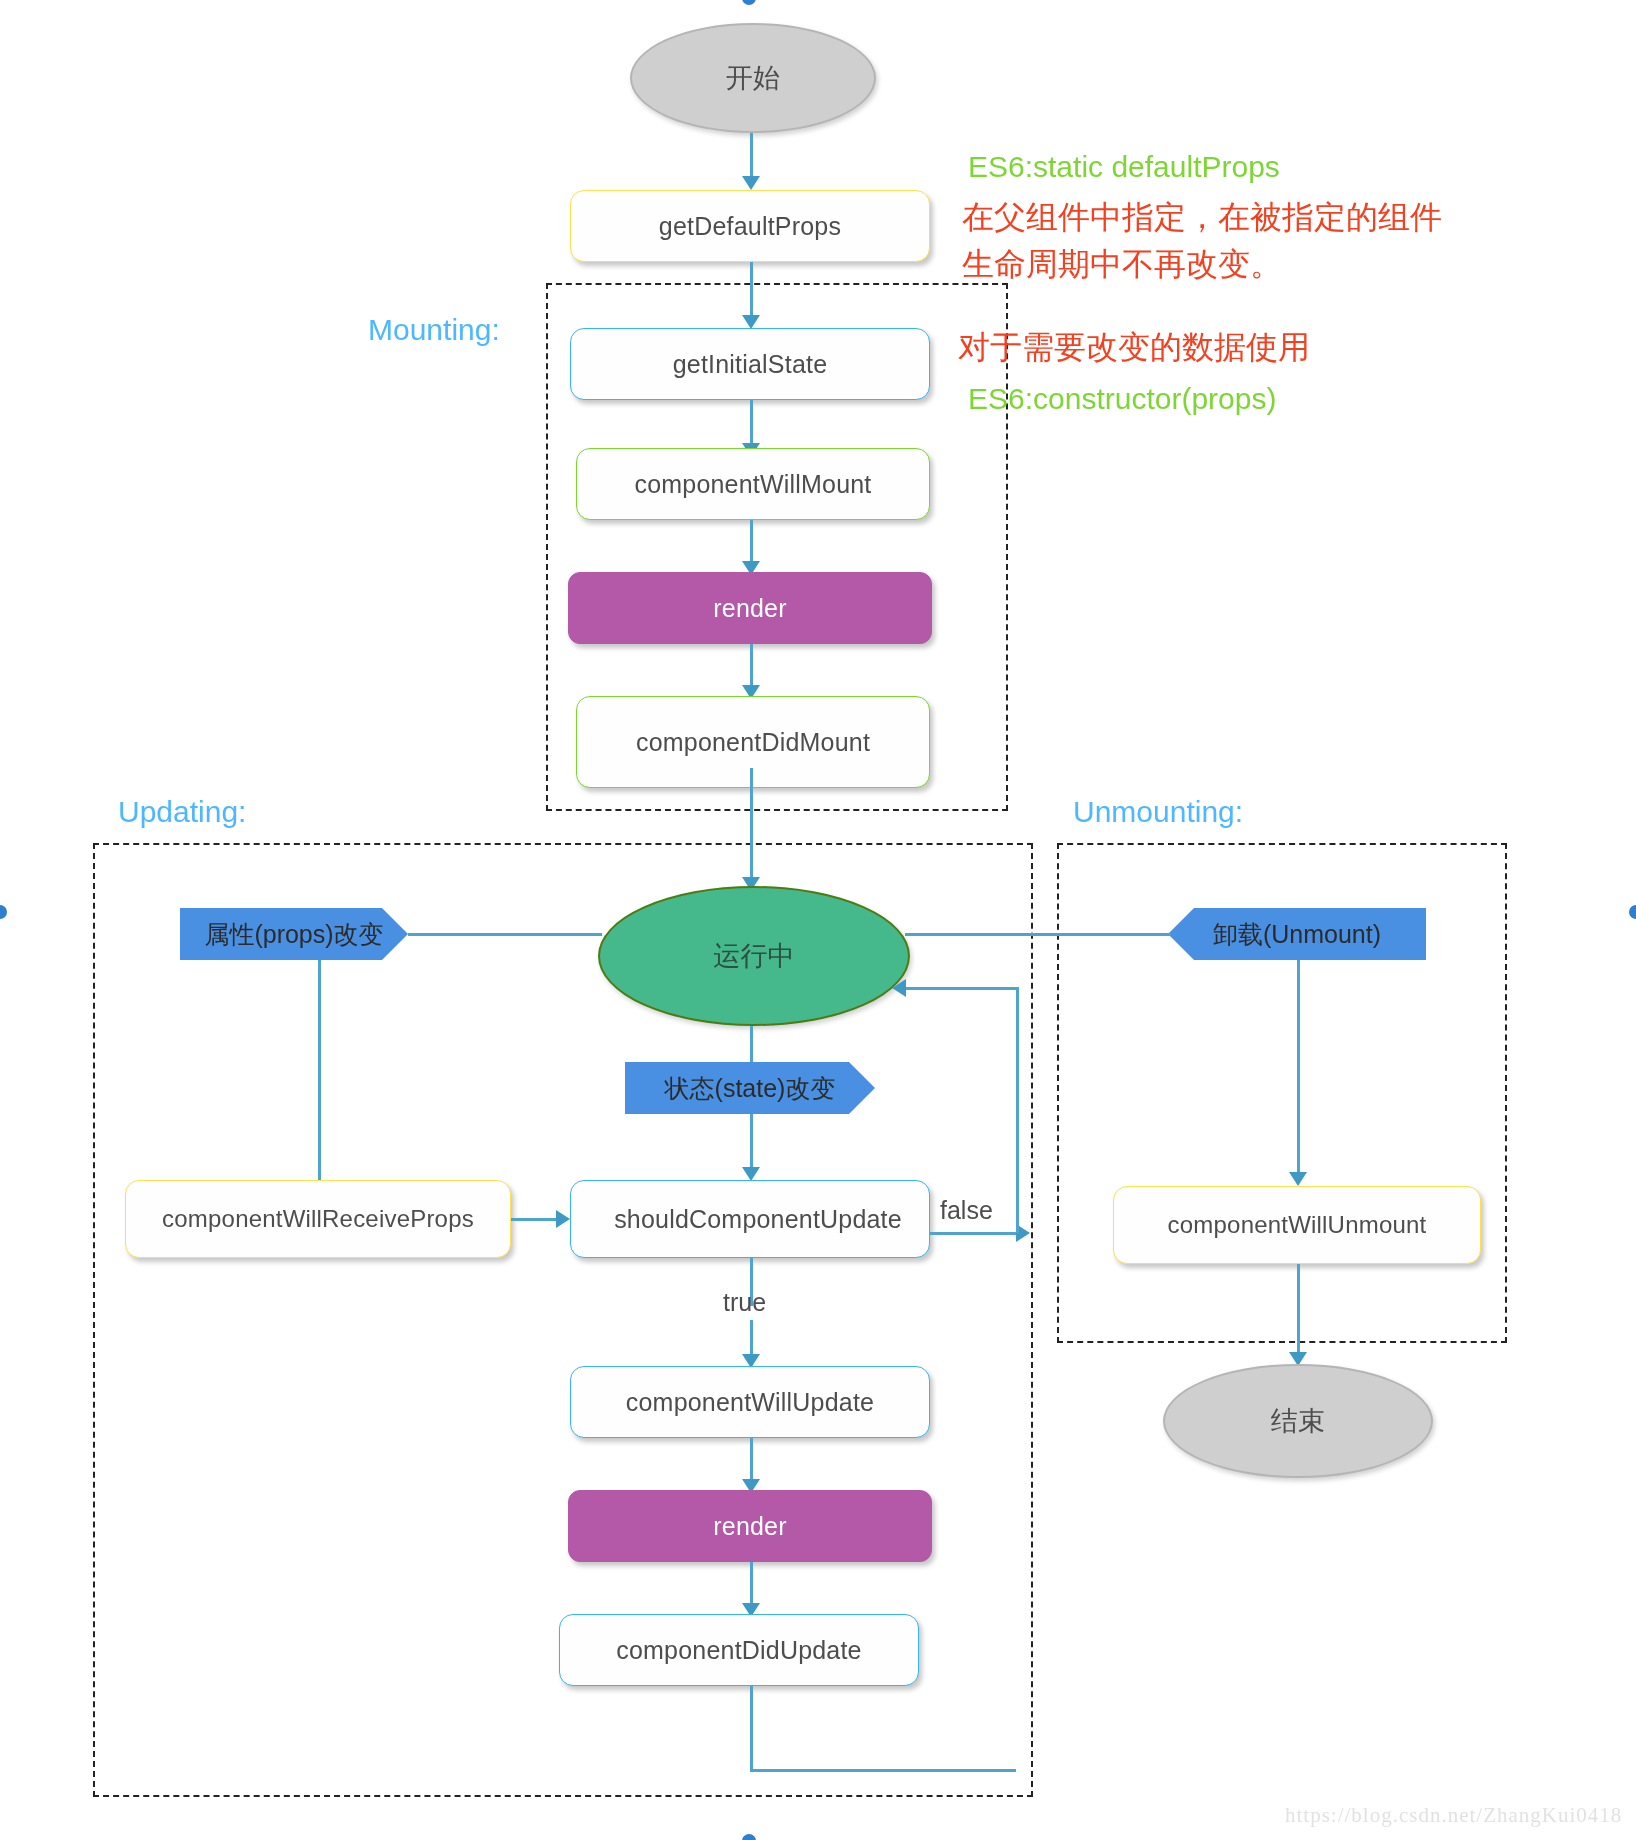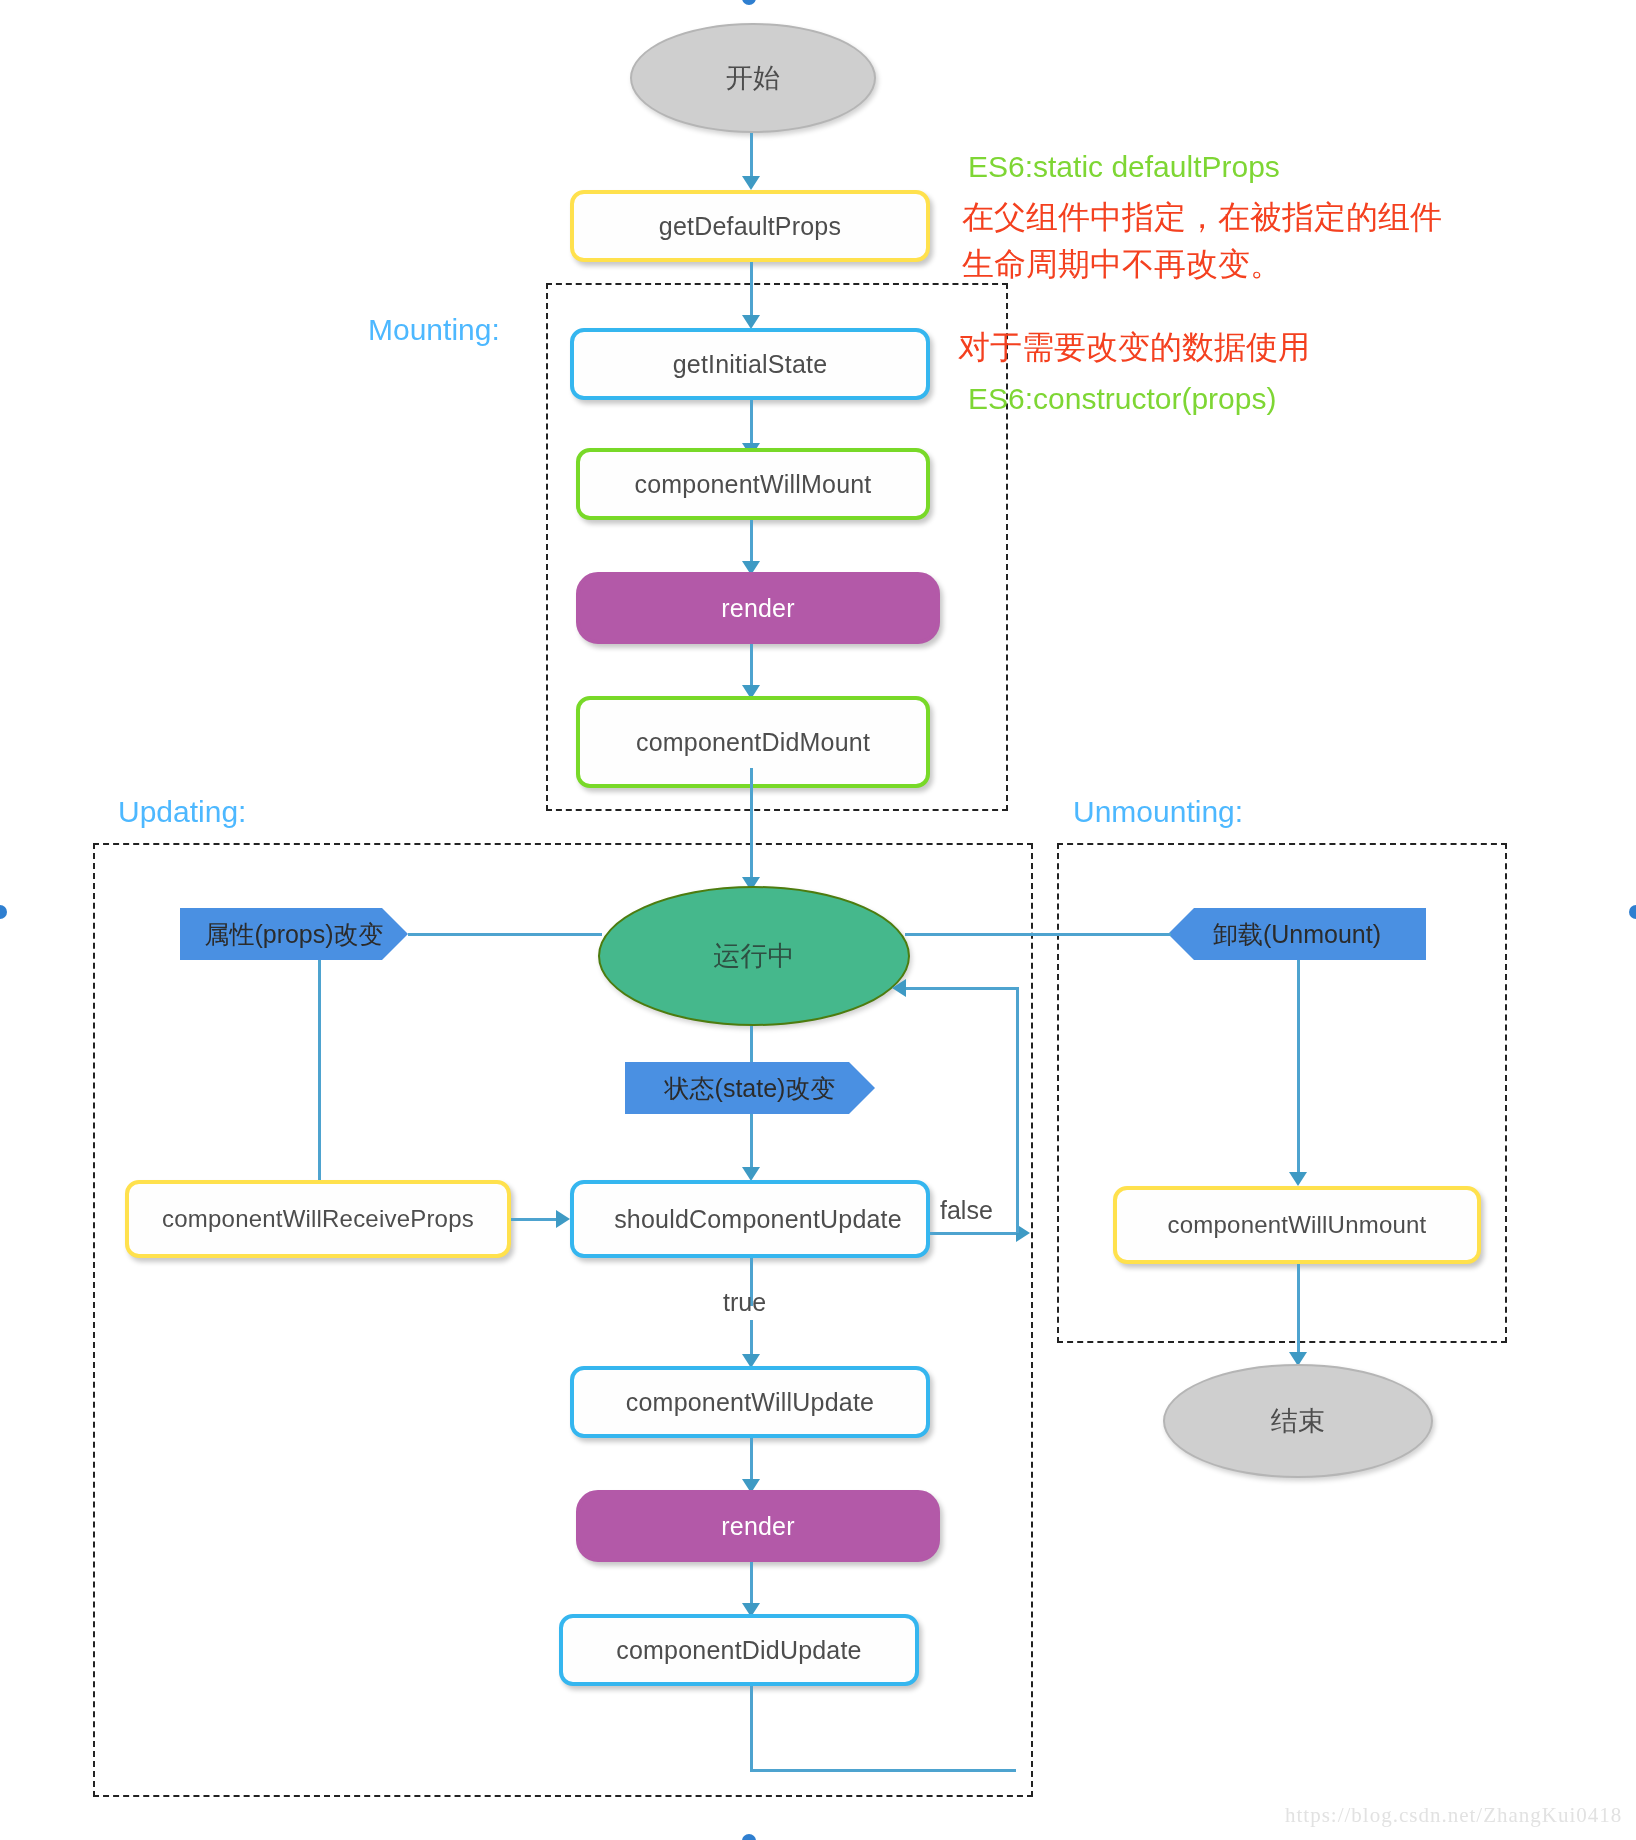--- a/index.html
+++ b/index.html
@@ -17,27 +17,27 @@
     display: flex; align-items: center; justify-content: center;
     text-align: center;
     color: #4d4d4d;
     font-size: 25px;
     letter-spacing: .2px;
     white-space: nowrap;
     background: #fefefe;
   }
   .rbox {
     border-radius: 14px;
-    border: 4px solid #4d7c0f;
+    border: 1px solid #4d7c0f;
     box-shadow: 3px 4px 5px rgba(0,0,0,.22);
   }
   .rbox.yellow  { border-color: #ffe14d; }
   .rbox.blue    { border-color: #35b6ef; }
   .rbox.green   { border-color: #78d928; }
-  .rbox.purple  { border-color: #b359a8; background: #b359a8; color:#fff; border-radius: 22px; margin-left: 8px; }
+  .rbox.purple  { border-color: #b359a8; background: #b359a8; color:#fff; border-radius: 12px; }
 
   .ellipse {
     border-radius: 50%;
     background: #cfcfcf;
     border: 2px solid #b5b5b5;
     color: #4d4d4d;
     box-shadow: 2px 3px 5px rgba(0,0,0,.18);
   }
   .ellipse.run {
     background: #45b88c;

